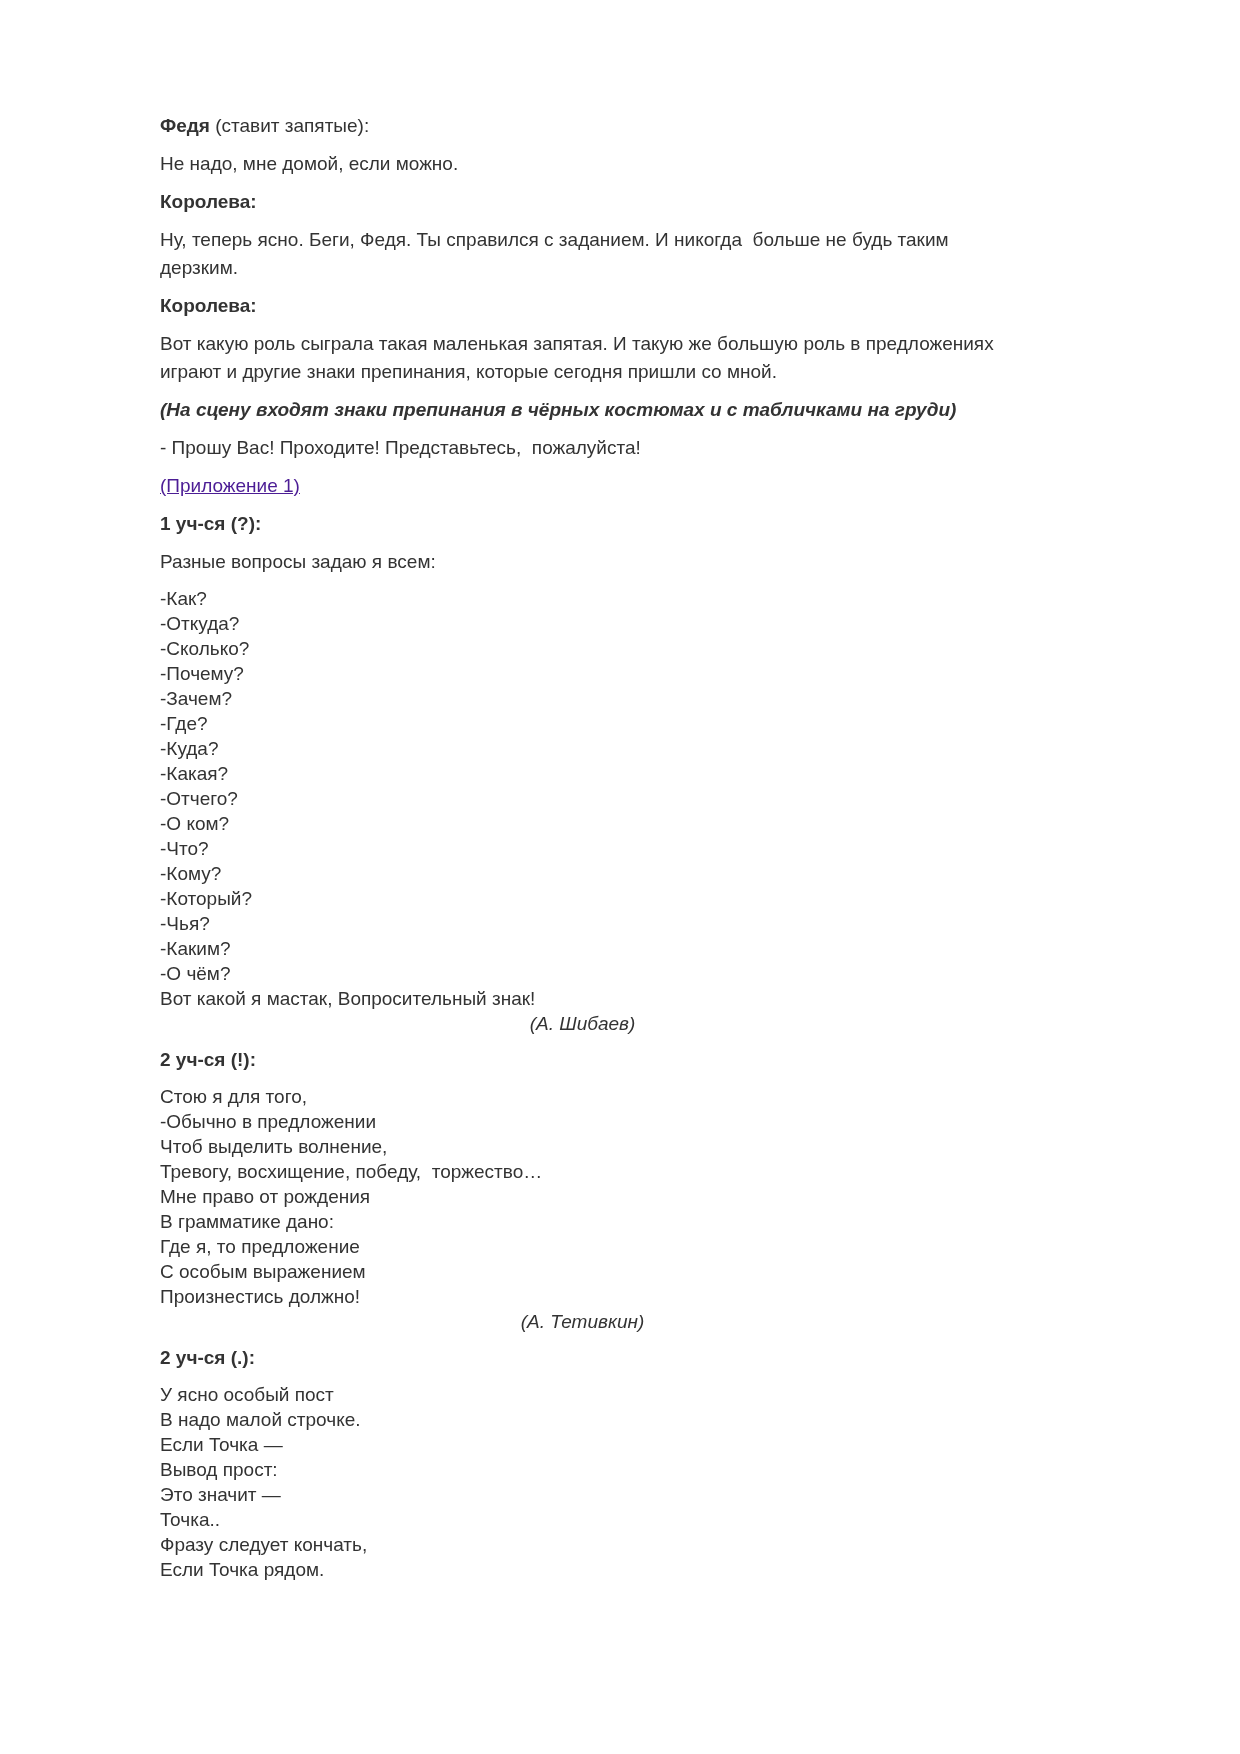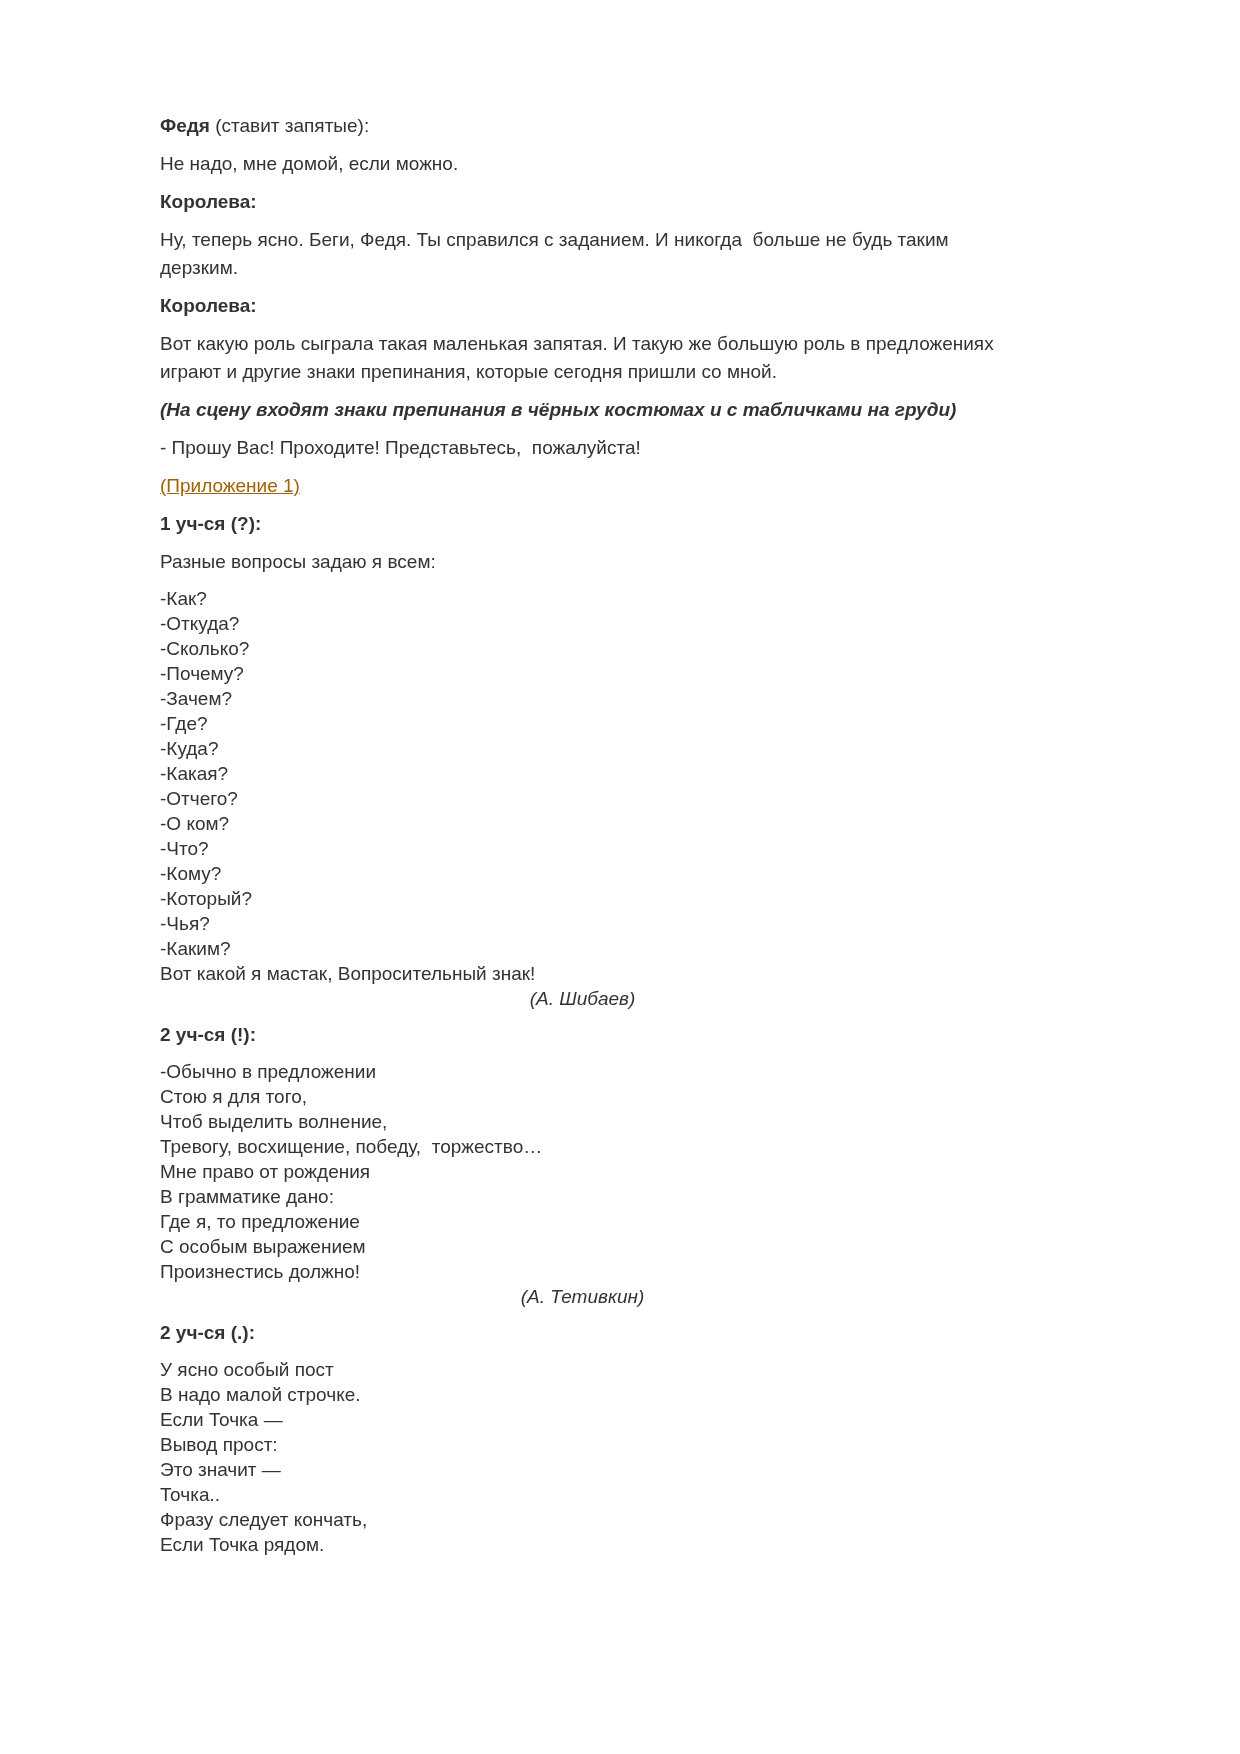--- a/index.html
+++ b/index.html
@@ -28,21 +28,21 @@
     white-space: pre-wrap;
   }
   .heading {
     font-weight: bold;
   }
   .stage {
     font-style: italic;
     font-weight: bold;
   }
   .applink {
-    color: #a16207;
+    color: #4c1d95;
     text-decoration: underline;
     cursor: pointer;
   }
   .poem {
     font-size: 19px;
     line-height: 25px;
     margin: 0 0 10px 0;
   }
   .poem-line {
     white-space: pre-wrap;
@@ -88,29 +88,30 @@
     <div class="poem-line">-Где?</div>
     <div class="poem-line">-Куда?</div>
     <div class="poem-line">-Какая?</div>
     <div class="poem-line">-Отчего?</div>
     <div class="poem-line">-О ком?</div>
     <div class="poem-line">-Что?</div>
     <div class="poem-line">-Кому?</div>
     <div class="poem-line">-Который?</div>
     <div class="poem-line">-Чья?</div>
     <div class="poem-line">-Каким?</div>
+    <div class="poem-line">-О чём?</div>
     <div class="poem-line">Вот какой я мастак, Вопросительный знак!</div>
     <div class="poem-line attribution">(А. Шибаев)</div>
   </div>
 
   <p class="para heading">2 уч-ся (!):</p>
 
   <div class="poem">
+    <div class="poem-line">Стою я для того,</div>
     <div class="poem-line">-Обычно в предложении</div>
-    <div class="poem-line">Стою я для того,</div>
     <div class="poem-line">Чтоб выделить волнение,</div>
     <div class="poem-line">Тревогу, восхищение, победу,  торжество…</div>
     <div class="poem-line">Мне право от рождения</div>
     <div class="poem-line">В грамматике дано:</div>
     <div class="poem-line">Где я, то предложение</div>
     <div class="poem-line">С особым выражением</div>
     <div class="poem-line">Произнестись должно!</div>
     <div class="poem-line attribution">(А. Тетивкин)</div>
   </div>
 

